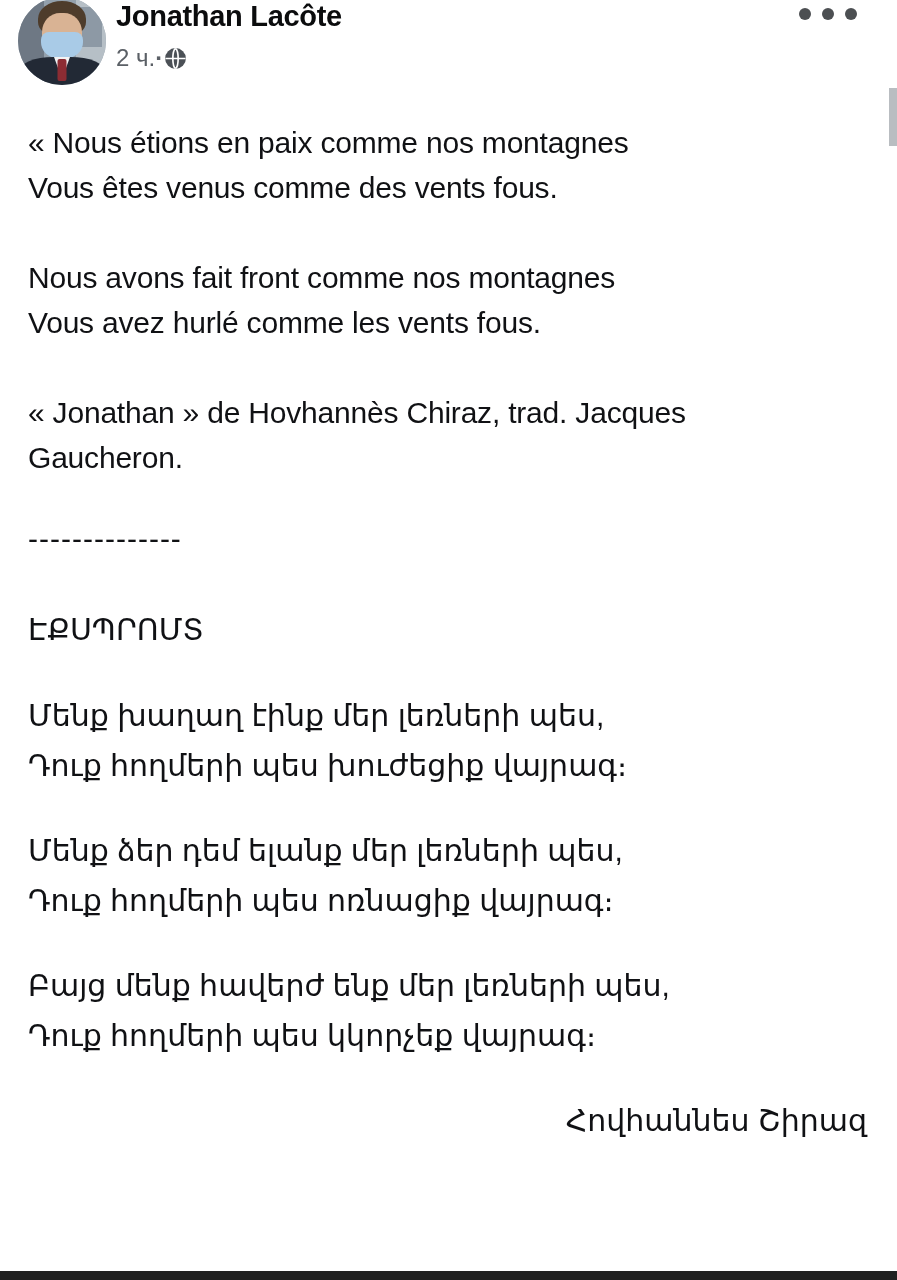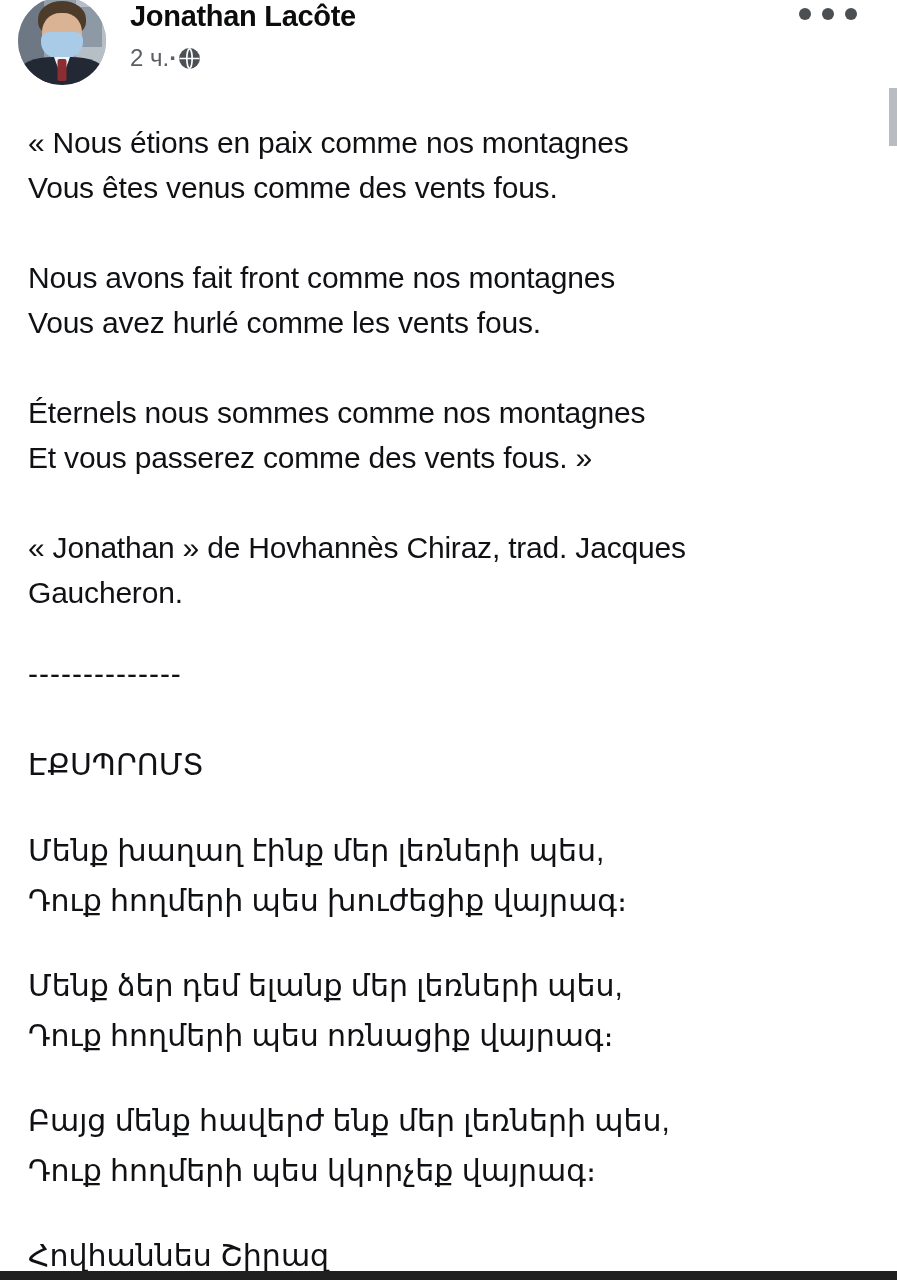--- a/index.html
+++ b/index.html
@@ -19,37 +19,37 @@
                   width:40px; height:42px; background:#d9b394; border-radius:45%; }
   .avatar .mask { position:absolute; left:50%; top:35px; transform:translateX(-50%);
                   width:42px; height:26px; background:#a9cbe7; border-radius:8px 8px 16px 16px; }
   .avatar .suit { position:absolute; left:50%; bottom:-8px; transform:translateX(-50%);
                   width:86px; height:36px; background:#222935; border-radius:40% 40% 0 0; }
   .avatar .shirt { position:absolute; left:50%; bottom:6px; transform:translateX(-50%);
                   width:16px; height:22px; background:#f2f3f4;
                   clip-path:polygon(0 0,100% 0,50% 100%); }
   .avatar .tie { position:absolute; left:50%; bottom:4px; transform:translateX(-50%);
                   width:9px; height:22px; background:#8c2c33; border-radius:2px; }
-  .head-text { position:absolute; left:130px; top:0; }
+  .head-text { position:absolute; left:116px; top:0; }
   .author { font-size:29px; font-weight:700; color:#0b0c0d; letter-spacing:-0.3px; }
   .meta { margin-top:11px; display:flex; align-items:center; 
           font-size:24px; color:#5b6066; }
   .meta .dot { font-weight:700; }
   .kebab { position:absolute; right:40px; top:8px; display:flex; gap:11px; cursor:pointer; }
   .kebab span { width:12px; height:12px; border-radius:50%; background:#4c4f52; }
 
   
   .post-body { padding:0 30px 12px 28px; margin-top:24px; font-size:30px; }
   .para { white-space:pre-line; }
   .fr { line-height:45px; margin-bottom:45px; letter-spacing:-0.2px; }
   .attribution { margin-bottom:0; }
   .divider { line-height:45px; margin:36px 0 44px 0; letter-spacing:1px; }
   .hy { line-height:50px; margin-bottom:35px; }
   .title-hy { margin-bottom:36px;margin-top:38px; }
-  .signature { text-align:left; margin-top:12px; margin-bottom:0; }
+  .signature { text-align:right; margin-top:12px; margin-bottom:0; }
 
   
   .scroll-thumb { position:absolute; right:0; top:88px; width:8px; height:58px;
                   background:#b9bdc1; }
   .bottom-bar { position:absolute; left:0; bottom:0; width:100%; height:9px;
                 background:#202020; }
 </style>
 </head>
 <body>
 
@@ -85,22 +85,20 @@
       <span></span>
       <span></span>
     </div>
   </header>
 
   <main class="post-body">
     <p class="para fr">« Nous étions en paix comme nos montagnes
 Vous êtes venus comme des vents fous.</p>
     <p class="para fr">Nous avons fait front comme nos montagnes
 Vous avez hurlé comme les vents fous.</p>
-    <p class="para fr">Éternels nous sommes comme nos montagnes
-Et vous passerez comme des vents fous. »</p>
     <p class="para fr attribution">« Jonathan » de Hovhannès Chiraz,  trad. Jacques
 Gaucheron.</p>
 
     <p class="para divider">--------------</p>
 
     <p class="para hy title-hy">ԷՔՍՊՐՈՄՏ</p>
     <p class="para hy">Մենք խաղաղ էինք մեր լեռների պես,
 Դուք հողմերի պես խուժեցիք վայրագ։</p>
     <p class="para hy">Մենք ձեր դեմ ելանք մեր լեռների պես,
 Դուք հողմերի պես ոռնացիք վայրագ։</p>

